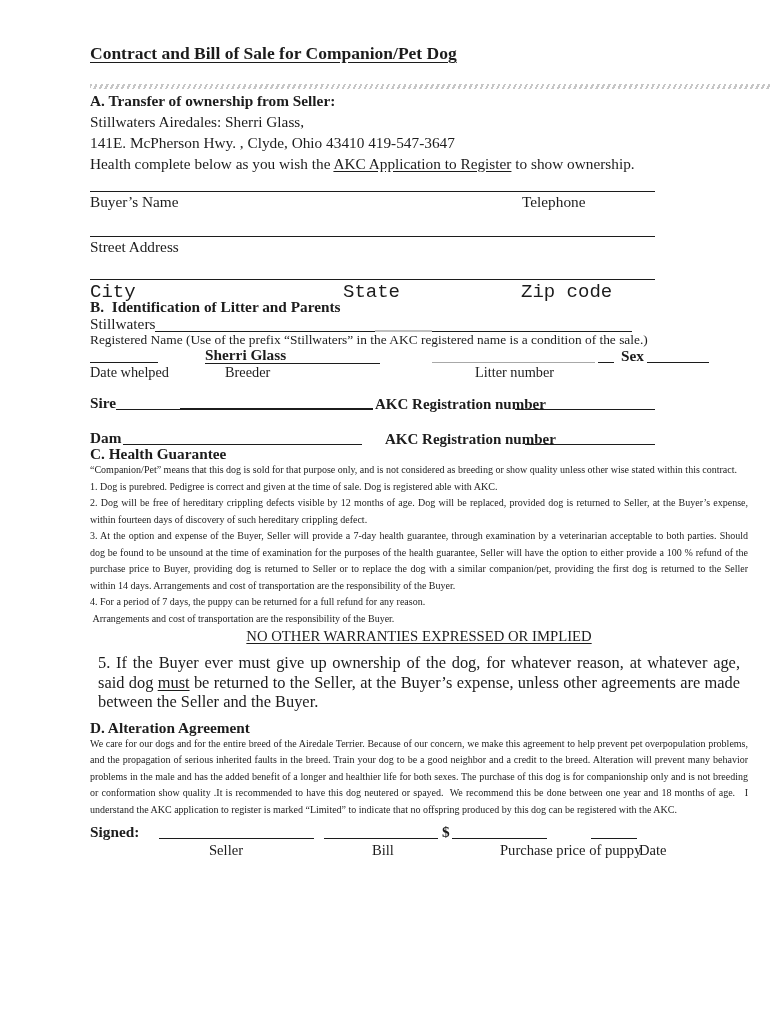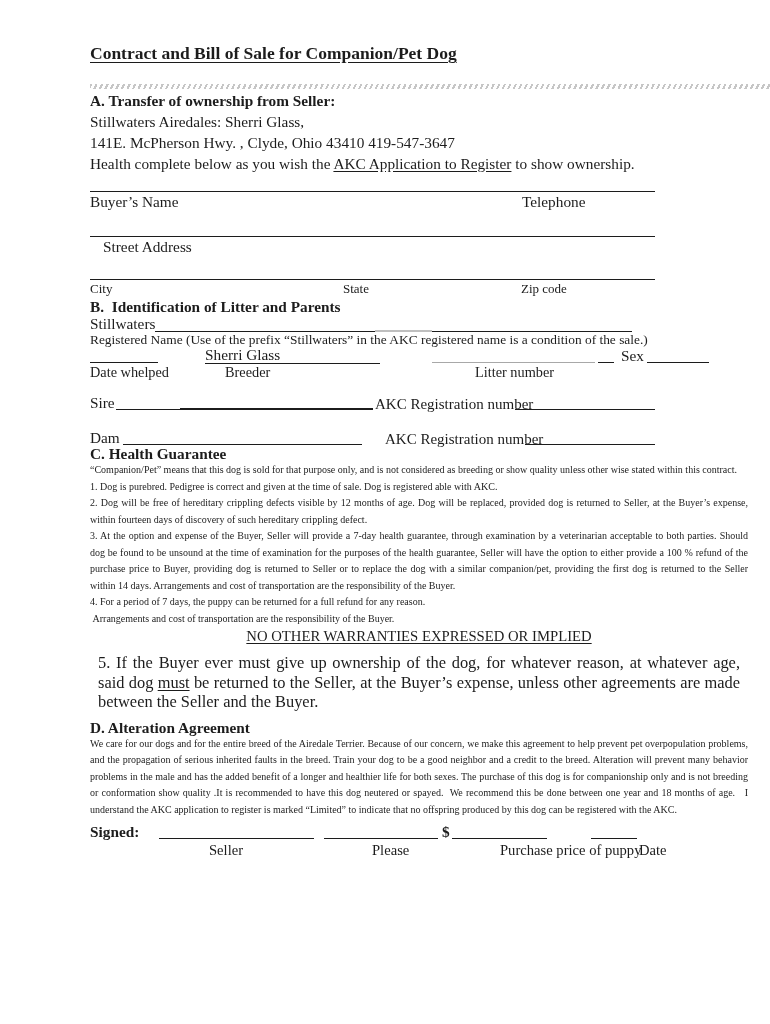--- a/index.html
+++ b/index.html
@@ -23,31 +23,31 @@
   .h { margin:0; font-weight:bold; font-size:15.3px; line-height:20px; white-space:pre-wrap; }
   .addr { margin:0; font-size:15.3px; line-height:21px; white-space:pre-wrap; }
   .u-inline { text-decoration:underline; text-underline-offset:2px; }
 
   .wl { width:565px; height:0; border-bottom:1px solid #1c1c1c; }
   .wl1 { margin-top:17px; }
   .wl2 { margin-top:23px; }
   .wl3 { margin-top:21px; }
 
   .labelrow { position:relative; height:21px; font-size:15.3px;text-align:right; }
-  .labelrow.small { height:19px; font-size:13px; }
+  .labelrow.small { height:19px; font-size:19px;font-family:Liberation Mono, monospace; }
   .labelrow .lbl { position:absolute; top:1px; white-space:pre; }
 
   .bname-row { display:flex; width:542px; height:17px; font-size:15.3px; align-items:flex-end; }
   .bname-row .val { line-height:17px; }
   .fill { flex:1; border-bottom:1px solid #1c1c1c; position:relative; height:16px; }
   .grayseg { position:absolute; bottom:-1px; left:220px; width:57px; height:2px; background:#bfbfbf; }
 
   .note { margin:0; font-size:13.4px; line-height:15px; white-space:pre-wrap; }
 
-  .absrow { position:relative; font-size:15.3px; }
+  .absrow { position:relative; font-size:15.3px;font-weight:bold; }
   .fieldrow { height:17px; }
   .absrow .txt { position:absolute; top:0; line-height:17px; white-space:pre; }
   .absrow .ul { position:absolute; bottom:1px; height:0; border-bottom:1px solid #1c1c1c; }
   .absrow .ul.gray { border-bottom-color:#a8a8a8; }
   .absrow .ul.thick { border-bottom-width:2px; }
   .breeder-box { position:absolute; top:0; height:16px; border-bottom:1px solid #1c1c1c; line-height:16px; white-space:pre; }
 
   .sublabels { position:relative; height:16px; font-size:14.3px; }
   .sublabels .lbl { position:absolute; top:0; white-space:pre; }
 
@@ -83,21 +83,21 @@
     <p class="addr"><span>Health complete below as you wish the </span><span class="u-inline">AKC Application to Register</span><span> to show ownership.</span></p>
 
     <div class="wl wl1"></div>
     <div class="labelrow">
       <span class="lbl" style="left:0">Buyer’s Name</span>
       <span class="lbl" style="left:432px">Telephone</span>
     </div>
 
     <div class="wl wl2"></div>
     <div class="labelrow">
-      <span class="lbl" style="left:13px">Street Address</span>
+      <span class="lbl" style="left:0">Street Address</span>
     </div>
 
     <div class="wl wl3"></div>
     <div class="labelrow small">
       <span class="lbl" style="left:0">City</span>
       <span class="lbl" style="left:253px">State</span>
       <span class="lbl" style="left:431px">Zip code</span>
     </div>
 
     <p class="h" style="line-height:16px">B.  Identification of Litter and Parents</p>
@@ -155,19 +155,19 @@
     <div class="signedrow">
       <span class="btxt" style="left:0">Signed:</span>
       <span class="sul" style="left:69px;width:155px"></span>
       <span class="sul" style="left:234px;width:114px"></span>
       <span class="btxt" style="left:352px">$</span>
       <span class="sul" style="left:362px;width:95px"></span>
       <span class="sul" style="left:501px;width:46px"></span>
     </div>
     <div class="siglabels">
       <span class="lbl" style="left:71px">Seller</span>
-      <span class="lbl" style="left:234px">Please</span>
+      <span class="lbl" style="left:234px">Bill</span>
       <span class="lbl" style="left:362px">Purchase price of puppy</span>
       <span class="lbl" style="left:501px">Date</span>
     </div>
 
   </div>
 </div>
 
 </body></html>

